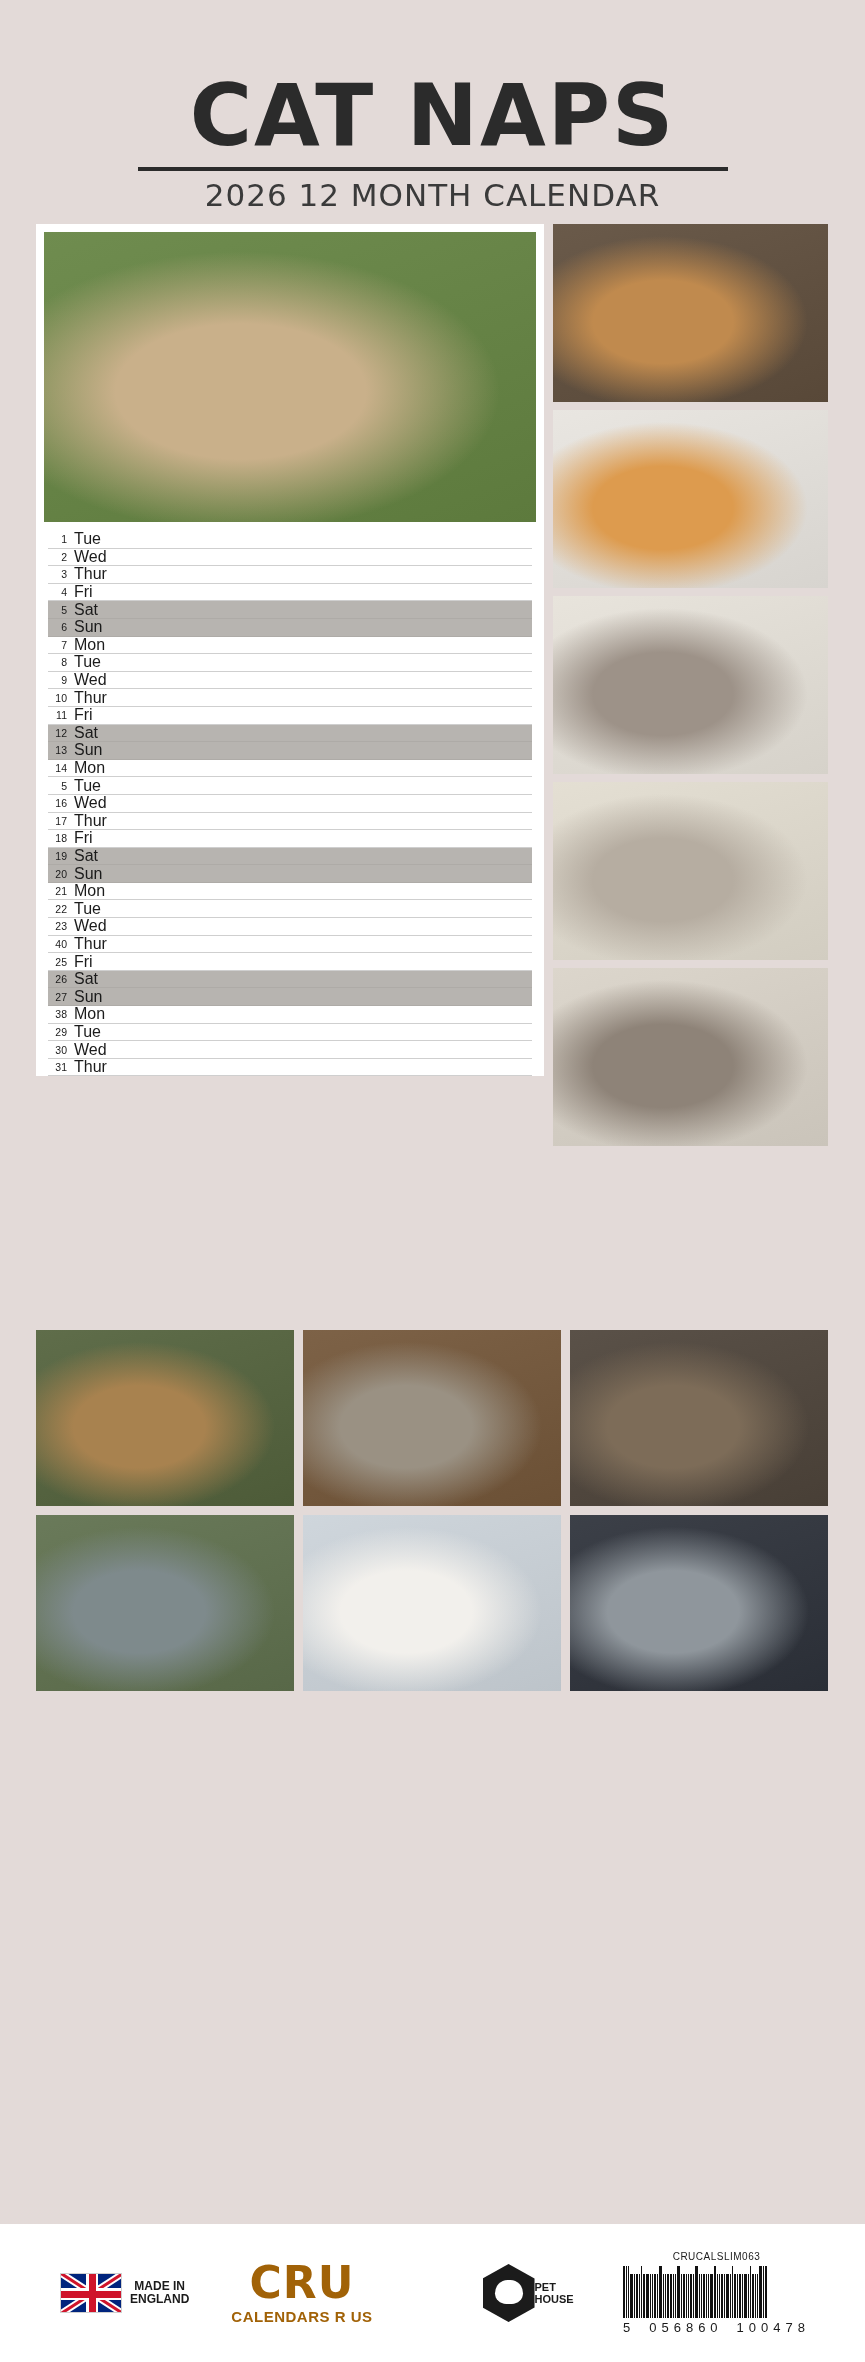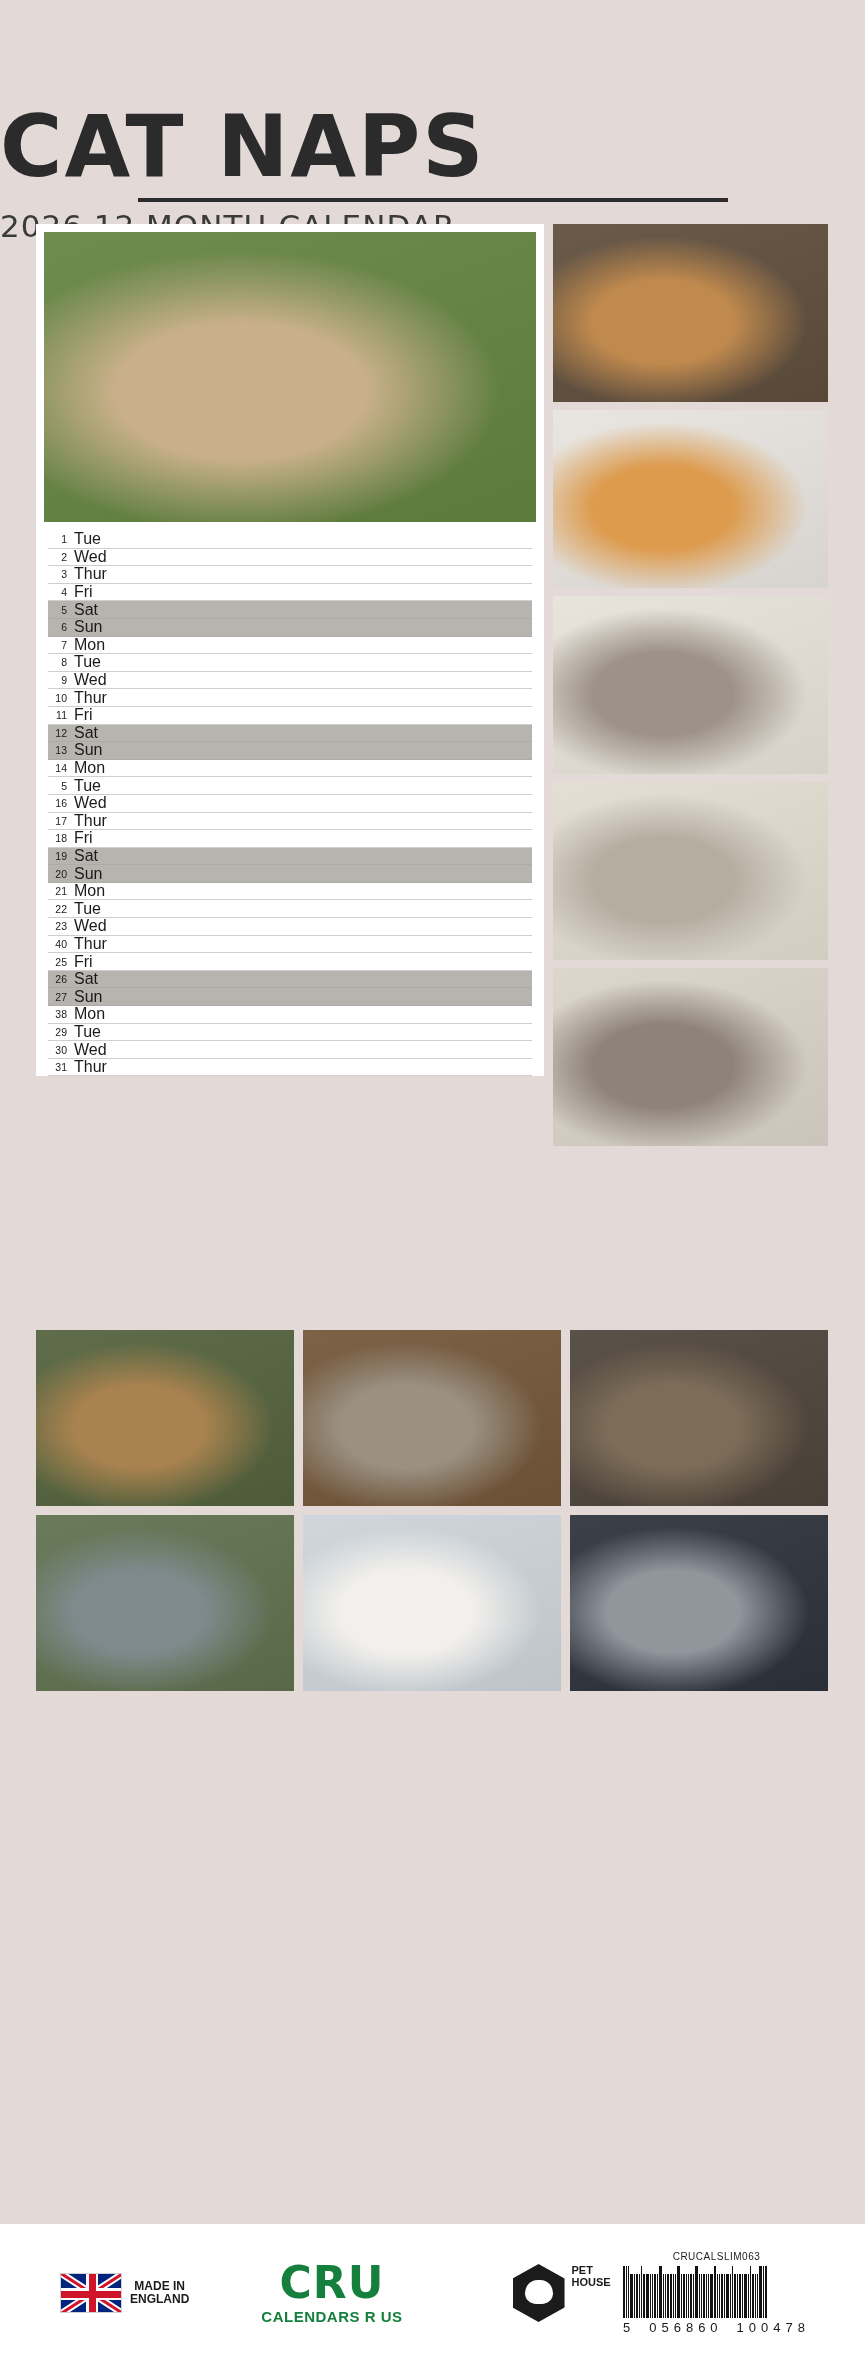--- a/index.html
+++ b/index.html
@@ -8,22 +8,22 @@
     width: 865px;
     height: 2362px;
     background: #e3dad8;
     font-family: "Liberation Sans", sans-serif;
     overflow: hidden;
     position: relative;
   }
 
   
   .header {
-    padding-top: 107px;
-    text-align: left;
+    padding-top: 76px;
+    text-align: center;
   }
   .title {
     font-size: 85px;
     font-weight: bold;
     letter-spacing: 2px;
     color: #2b2b2b;
     line-height: 0.95;
     margin: 0;
     font-family: "DejaVu Sans", sans-serif;
   }
@@ -149,31 +149,30 @@
   .flag .vr { width: 7px; height: 40px; left: 27.5px; top: 0; background:#cf142b; }
   .made {
     margin-left: 8px;
     font-size: 12px;
     font-weight: bold;
     line-height: 1.05;
     text-align: center;
     color: #1b1b1b;
   }
   .cru {
-    margin-left: 72px;
+    margin-left: 42px;
     text-align: center;
-    color: #15803d;
+    color: #a16207;
   }
   .cru .big { font-size: 44px; font-weight: bold; letter-spacing: 1px; line-height: 1; font-family:"DejaVu Sans", sans-serif;}
   .cru .small { font-size: 15px; font-weight: bold; letter-spacing: 0.5px; margin-top: 3px; }
   .pethouse {
     margin-left: 110px;
     display: flex;
-    align-items: flex-start;
-    gap: 7px;
+    align-items: center;
   }
   .ph-badge {
     width: 52px; height: 58px;
     background: #1b1b1b;
     clip-path: polygon(50% 0%, 100% 25%, 100% 75%, 50% 100%, 0% 75%, 0% 25%);
     position: relative;
   }
   .ph-badge:after {
     content: "";
     position:absolute; left:12px; top:16px; width:28px; height:24px;

